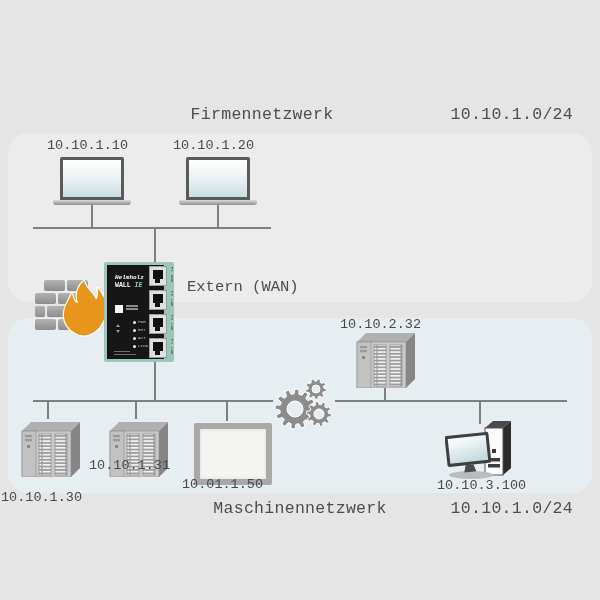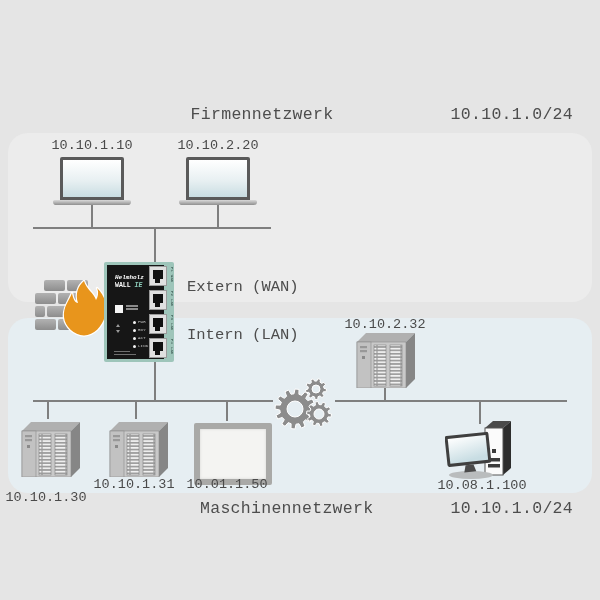--- a/index.html
+++ b/index.html
@@ -5,21 +5,21 @@
   html,body{margin:0;padding:0;background:#ffffff;}
   .canvas{position:relative;width:600px;height:600px;background:#e5e5e5;overflow:hidden;
           font-family:Liberation Mono, monospace;color:#4d4d4d;}
   .abs{position:absolute;}
   
   .zone{position:absolute;left:8px;width:584px;border-radius:20px;}
   .zone-company{top:133px;height:169px;background:#ececec;}
   .zone-machine{top:318px;height:175px;background:#e6eef2;}
   
   .net-title{position:absolute;font-size:16.5px;color:#4d4d4d;letter-spacing:0.3px;}
-  .ip-label{position:absolute;font-size:13.5px;color:#4a4a4a;text-align:center;}
+  .ip-label{position:absolute;font-size:13.5px;color:#4a4a4a;text-align:left;}
   .side-label{position:absolute;font-size:15.5px;color:#4d4d4d;}
   
   .line{position:absolute;background:#7f7f7f;}
   
   .laptop{position:absolute;width:78px;height:48px;}
   .laptop .screen{position:absolute;left:7px;top:0;width:58px;height:37px;
      background:linear-gradient(180deg,#ffffff 0%,#e8f0f2 55%,#c9dde2 100%);
      border:3px solid #5a5a5a;border-radius:2px 2px 0 0;}
   .laptop .base{position:absolute;left:0;top:43px;width:78px;height:5px;
      background:linear-gradient(180deg,#d9d9d9,#8f8f8f);border-radius:2px 2px 4px 4px;}
@@ -95,30 +95,30 @@
       </symbol>
     </defs>
   </svg>
 
   <div class="net-title" style="left:162px;top:105px;width:200px;text-align:center;">Firmennetzwerk</div>
   <div class="net-title" style="right:27px;top:105px;width:150px;text-align:right;">10.10.1.0/24</div>
 
   <div class="zone zone-company"></div>
   <div class="zone zone-machine"></div>
 
-  <div class="net-title" style="left:200px;top:499px;width:200px;text-align:left;">Maschinennetzwerk</div>
+  <div class="net-title" style="left:200px;top:499px;width:200px;text-align:center;">Maschinennetzwerk</div>
   <div class="net-title" style="right:27px;top:499px;width:150px;text-align:right;">10.10.1.0/24</div>
 
   <div class="ip-label" style="left:47px;top:138px;width:90px;">10.10.1.10</div>
   <div class="laptop" style="left:53px;top:157px;">
     <div class="screen"></div>
       <div class="base"></div>
   </div>
 
-  <div class="ip-label" style="left:173px;top:138px;width:90px;">10.10.2.20</div>
+  <div class="ip-label" style="left:173px;top:138px;width:90px;">10.10.1.20</div>
   <div class="laptop" style="left:179px;top:157px;">
     <div class="screen"></div>
       <div class="base"></div>
   </div>
 
   <div class="line" style="left:91px;top:205px;width:2px;height:23px;"></div>
   <div class="line" style="left:217px;top:205px;width:2px;height:23px;"></div>
   <div class="line" style="left:33px;top:227px;width:238px;height:2px;"></div>
   <div class="line" style="left:154px;top:229px;width:2px;height:34px;"></div>
 
@@ -178,21 +178,20 @@
     <div class="port-label" style="top:3px;">P1 WAN</div>
     <div class="port" style="top:28px;"></div>
     <div class="port-label" style="top:27px;">P2 LAN</div>
     <div class="port" style="top:52px;"></div>
     <div class="port-label" style="top:51px;">P3 LAN</div>
     <div class="port" style="top:76px;"></div>
     <div class="port-label" style="top:75px;">P4 LAN</div>
   </div>
 
   <div class="side-label" style="left:187px;top:278px;text-align:center;">Extern (WAN)</div>
-  <div class="side-label" style="left:187px;top:326px;">Intern (LAN)</div>
 
   <div class="line" style="left:154px;top:362px;width:2px;height:39px;"></div>
   <div class="line" style="left:33px;top:400px;width:240px;height:2px;"></div>
   <div class="line" style="left:335px;top:400px;width:232px;height:2px;"></div>
   <div class="line" style="left:47px;top:402px;width:2px;height:17px;"></div>
   <div class="line" style="left:135px;top:402px;width:2px;height:17px;"></div>
   <div class="line" style="left:226px;top:402px;width:2px;height:19px;"></div>
   <div class="line" style="left:384px;top:386px;width:2px;height:15px;"></div>
   <div class="line" style="left:479px;top:402px;width:2px;height:22px;"></div>
 
@@ -203,28 +202,28 @@
   </svg>
 
   <svg class="abs" style="left:18px;top:419px;" width="64" height="58">
       <use href="#plc"></use>
     </svg>
   <div class="ip-label" style="left:1px;top:490px;width:90px;">10.10.1.30</div>
 
   <svg class="abs" style="left:106px;top:419px;" width="64" height="58">
       <use href="#plc"></use>
     </svg>
-  <div class="ip-label" style="left:89px;top:477px;width:90px;">10.10.1.31</div>
+  <div class="ip-label" style="left:89px;top:458px;width:90px;">10.10.1.31</div>
 
   <div class="hmi"></div>
   <div class="ip-label" style="left:182px;top:477px;width:90px;">10.01.1.50</div>
 
   <div class="ip-label" style="left:340px;top:317px;width:90px;">10.10.2.32</div>
   <svg class="abs" style="left:353px;top:330px;" width="64" height="58">
       <use href="#plc"></use>
     </svg>
 
   <svg class="abs" style="left:445px;top:420px;" width="74" height="62">
       <use href="#pc"></use>
     </svg>
-  <div class="ip-label" style="left:437px;top:478px;width:90px;">10.08.1.100</div>
+  <div class="ip-label" style="left:437px;top:478px;width:90px;">10.10.3.100</div>
 
 </div>
 
 </body></html>

